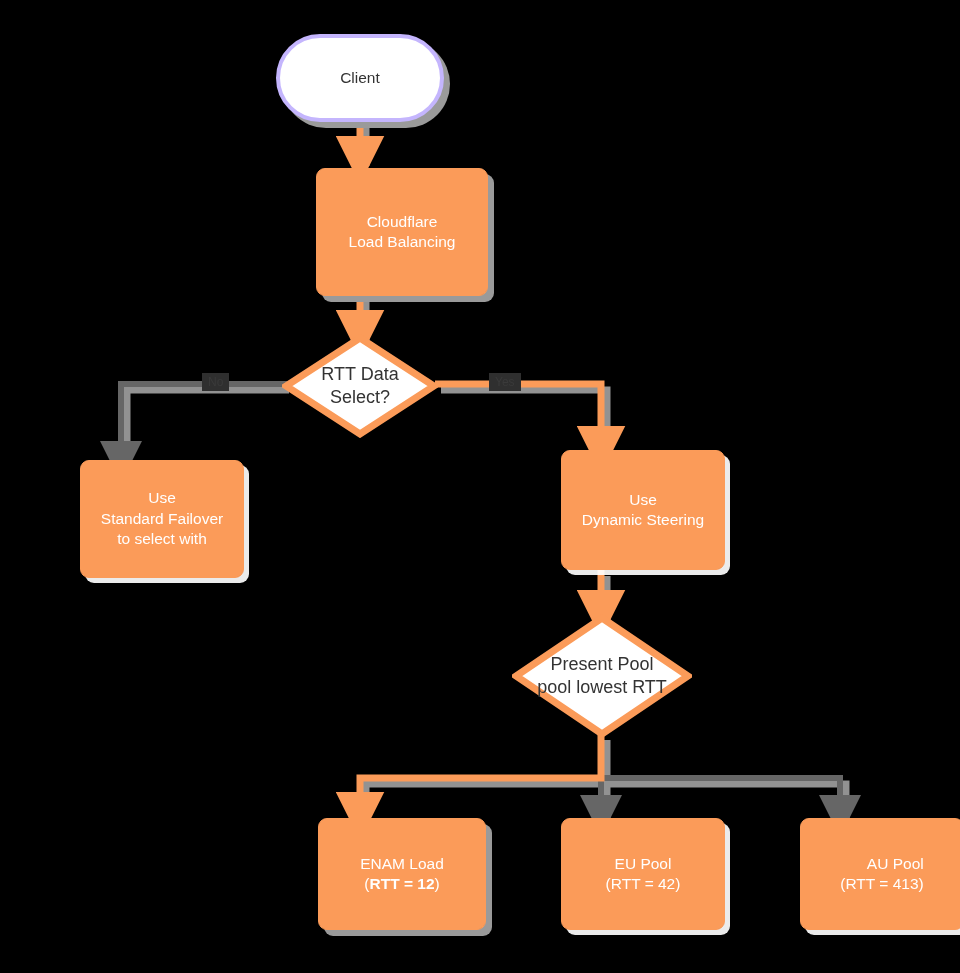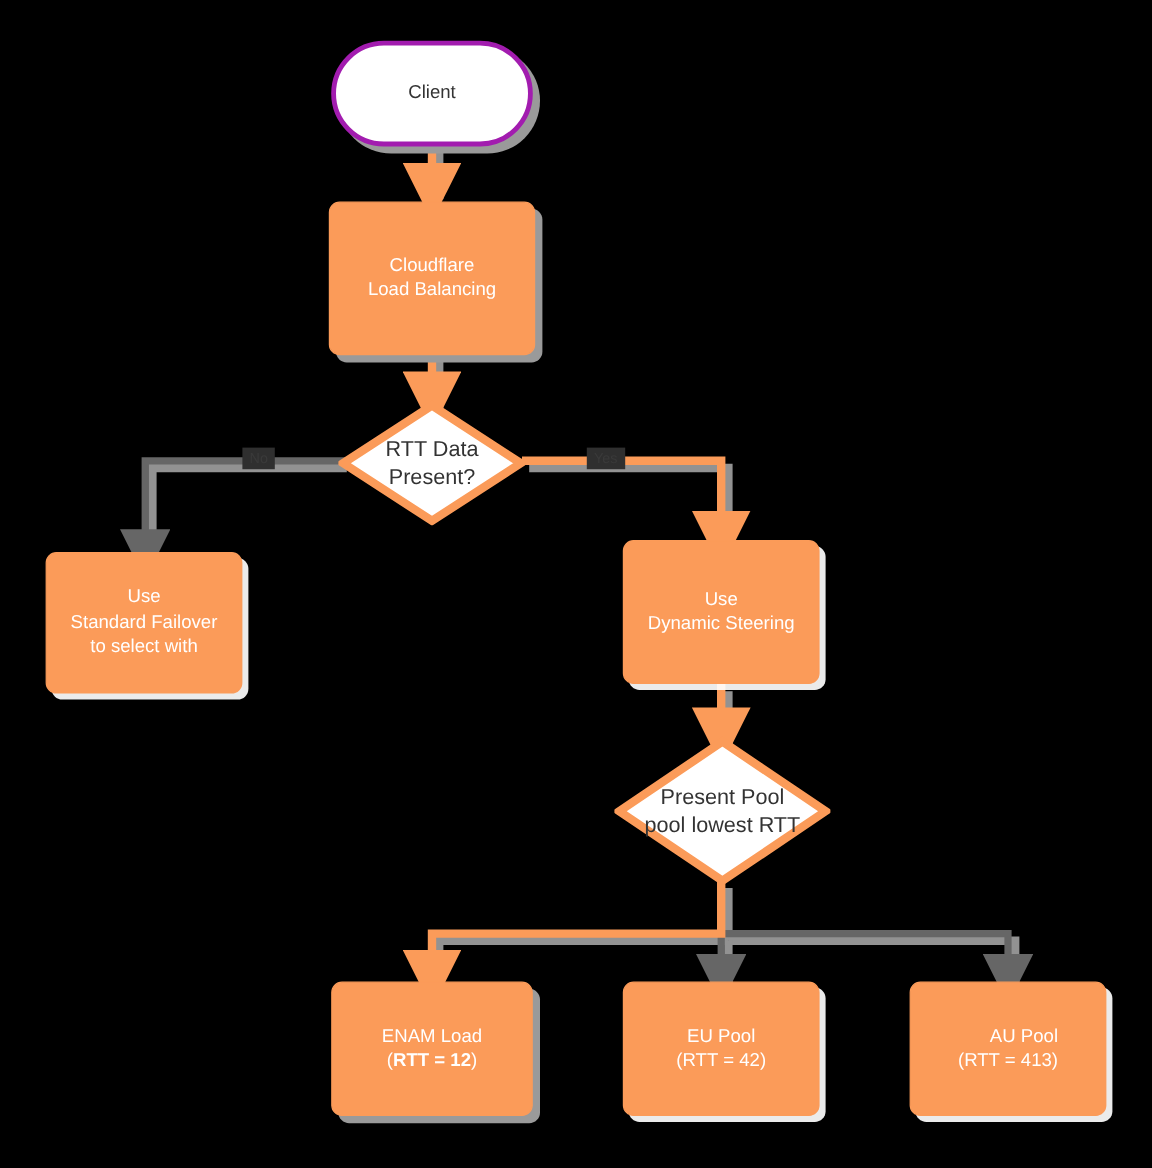--- a/index.html
+++ b/index.html
@@ -38,29 +38,30 @@
     font-size: 15.5px;
     z-index: 5;
   }
   
   .box-fill {
     background: #fb9b59;
     color: #ffffff;
     border-radius: 9px;
     border: 1px solid #fb9b59;
     box-shadow: 5px 5px 0 0 rgba(255,255,255,0.92);
+    margin-left: 42px;
   }
   .box-fill.shadow-gray {
     box-shadow: 6px 6px 0 0 #9a9a9a;
   }
   
   .stadium {
     background: #ffffff;
     color: #333333;
-    border: 4px solid #a21caf;
+    border: 4px solid #c4b5fd;
     border-radius: 46px;
     box-shadow: 6px 6px 0 0 #9a9a9a;
   }
   
   .diamond-wrap {
     position: absolute;
     z-index: 5;
   }
   .diamond-shape {
     position: absolute;
@@ -148,21 +149,21 @@
     </span>
   </div>
 
   <div class="diamond-wrap" style="left:282px; top:334px; width:156px; height:104px;">
     <svg class="diamond-shape" viewBox="0 0 156 104" preserveAspectRatio="none">
       <polygon points="78,4 152,52 78,100 4,52" fill="#ffffff" stroke="#fb9b59" stroke-width="7"></polygon>
     </svg>
     <div class="diamond-label">
       <span>
         <span class="nl">RTT Data</span>
-        <span class="nl">Present?</span>
+        <span class="nl">Select?</span>
       </span>
     </div>
   </div>
 
   <div class="edge-label" style="left:202px; top:373px;">No</div>
   <div class="edge-label" style="left:489px; top:373px;">Yes</div>
 
   <div class="node box-fill" style="left:38px; top:460px; width:164px; height:118px;">
     <span>
       <span class="nl">Use</span>

